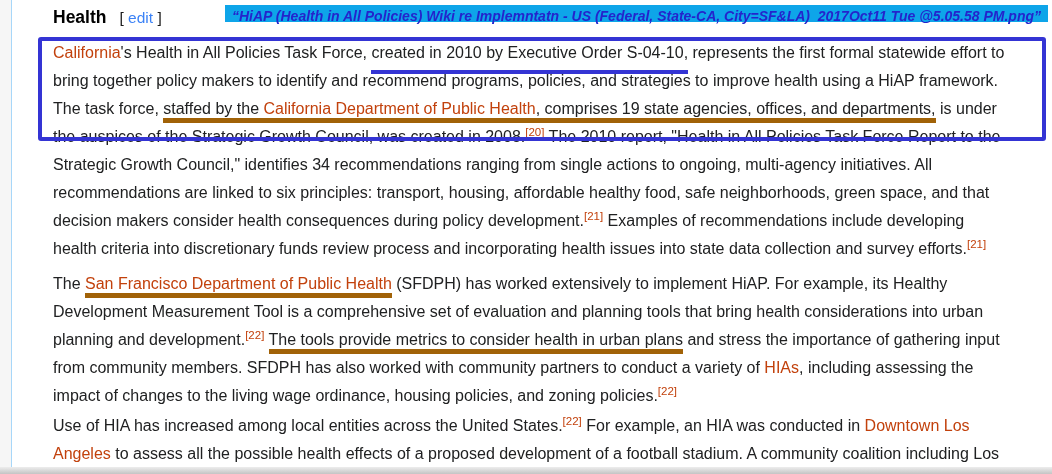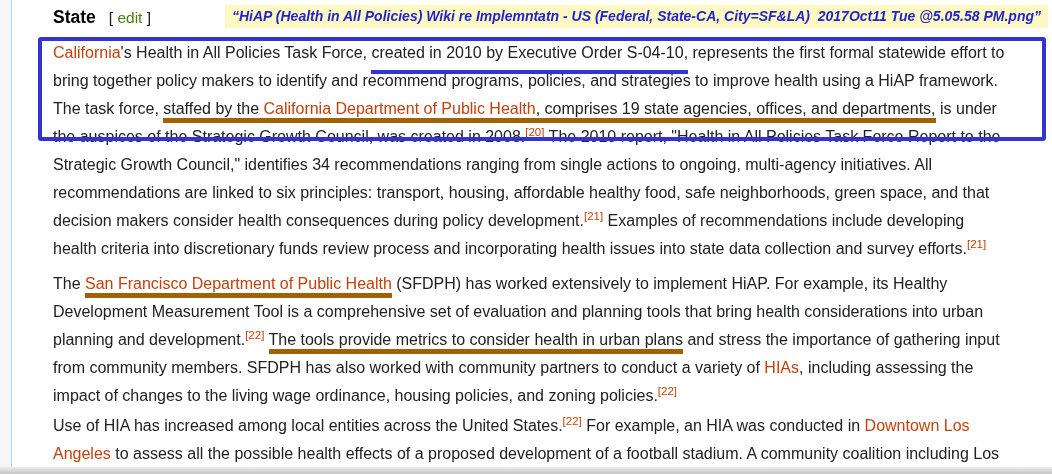--- a/index.html
+++ b/index.html
@@ -14,52 +14,52 @@
     background:#f6f6f6;border-right:1px solid #a7d7f9;
   }
   #content{position:absolute;left:53px;top:0;width:958px;}
   h3.sec-head{
     font-size:17.5px;line-height:20px;margin:0;padding:0;
     font-weight:700;color:#000;
   }
   #sec0 h3.sec-head{margin-top:7px;}
   #sec1 h3.sec-head{margin-top:2px;}
   .editsec{font-weight:400;font-size:15.5px;color:#1a1a1a;margin-left:13px;}
-  .editsec a{color:#4d7c0f;text-decoration:none;cursor:pointer;}
+  .editsec a{color:#3b82f6;text-decoration:none;cursor:pointer;}
   p.wpara{font-size:16px;line-height:28px;margin:0;color:#202122;}
   #sec0 .paras p.wpara{margin-top:11px;}
   #sec1 .paras p.wpara:first-child{margin-top:7px;}
   #sec1 .paras p.wpara + p.wpara{margin-top:2px;}
   .wlink{color:#c2410c;text-decoration:none;cursor:pointer;}
   sup.cite{font-size:11.5px;line-height:0;vertical-align:super;}
   .u-blue{border-bottom:4px solid #3434d4;padding-bottom:9px;}
   .u-red{border-bottom:5px solid #a16207;padding-bottom:1px;}
   #banner{
-    position:absolute;right:4px;top:5px;height:23px;line-height:23px;
-    padding:0 7px;background:#fef9c3;color:#2424cc;
+    position:absolute;right:4px;top:5px;height:17px;line-height:23px;
+    padding:0 7px;background:#0ea5e9;color:#2424cc;
     font-weight:700;font-style:italic;font-size:14px;white-space:pre;
   }
   #bluebox{
     position:absolute;left:38px;top:37px;width:1008px;height:104px;
     border:4px solid #3434d4;border-radius:3px;box-sizing:border-box;
     pointer-events:none;
   }
   #bottom-edge{
     position:absolute;left:0;bottom:0;width:100%;height:7px;
     background:linear-gradient(#ededed,#c4c4c4);
   }
 </style>
 </head>
 <body>
 
 <div id="gutter"></div>
 
 <div id="content">
   <div class="sec-block" id="sec0">
-    <h3 class="sec-head"><span>State</span><span class="editsec"><span>[ </span><a>edit</a><span> ]</span></span></h3>
+    <h3 class="sec-head"><span>Health</span><span class="editsec"><span>[ </span><a>edit</a><span> ]</span></span></h3>
     <div class="paras">
         <p class="wpara"><a class="wlink">California</a><span>'s Health in All Policies Task Force, </span><span class="u-blue">created in 2010 by Executive Order S-04-10,</span><span> represents the first formal statewide effort to bring together policy makers to identify and recommend programs, policies, and strategies to improve health using a HiAP framework. The task force, </span><span class="u-red">staffed by the </span><a class="wlink u-red">California Department of Public Health</a><span class="u-red">, comprises 19 state agencies, offices, and departments,</span><span> is under the auspices of the Strategic Growth Council, was created in 2008.</span><sup class="cite"><a class="wlink">[20]</a></sup><span> The 2010 report, "Health in All Policies Task Force Report to the Strategic Growth Council," identifies 34 recommendations ranging from single actions to ongoing, multi-agency initiatives. All recommendations are linked to six principles: transport, housing, affordable healthy food, safe neighborhoods, green space, and that decision makers consider health consequences during policy development.</span><sup class="cite"><a class="wlink">[21]</a></sup><span> Examples of recommendations include developing health criteria into discretionary funds review process and incorporating health issues into state data collection and survey efforts.</span><sup class="cite"><a class="wlink">[21]</a></sup></p>
       </div>
   </div>
 
   <div class="sec-block" id="sec1">
     <div class="paras">
         <p class="wpara"><span>The </span><a class="wlink u-red">San Francisco Department of Public Health</a><span> (SFDPH) has worked extensively to implement HiAP. For example, its Healthy Development Measurement Tool is a comprehensive set of evaluation and planning tools that bring health considerations into urban planning and development.</span><sup class="cite"><a class="wlink">[22]</a></sup><span> </span><span class="u-red">The tools provide metrics to consider health in urban plans</span><span> and stress the importance of gathering input from community members. SFDPH has also worked with community partners to conduct a variety of </span><a class="wlink">HIAs</a><span>, including assessing the impact of changes to the living wage ordinance, housing policies, and zoning policies.</span><sup class="cite"><a class="wlink">[22]</a></sup></p>
         <p class="wpara"><span>Use of HIA has increased among local entities across the United States.</span><sup class="cite"><a class="wlink">[22]</a></sup><span> For example, an HIA was conducted in </span><a class="wlink">Downtown Los Angeles</a><span> to assess all the possible health effects of a proposed development of a football stadium. A community coalition including Los Angeles</span></p>
       </div>

